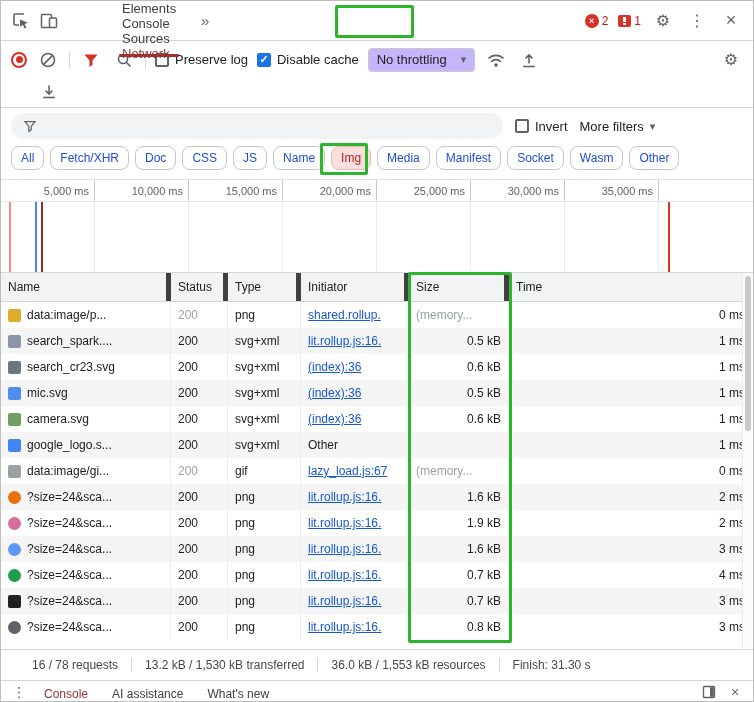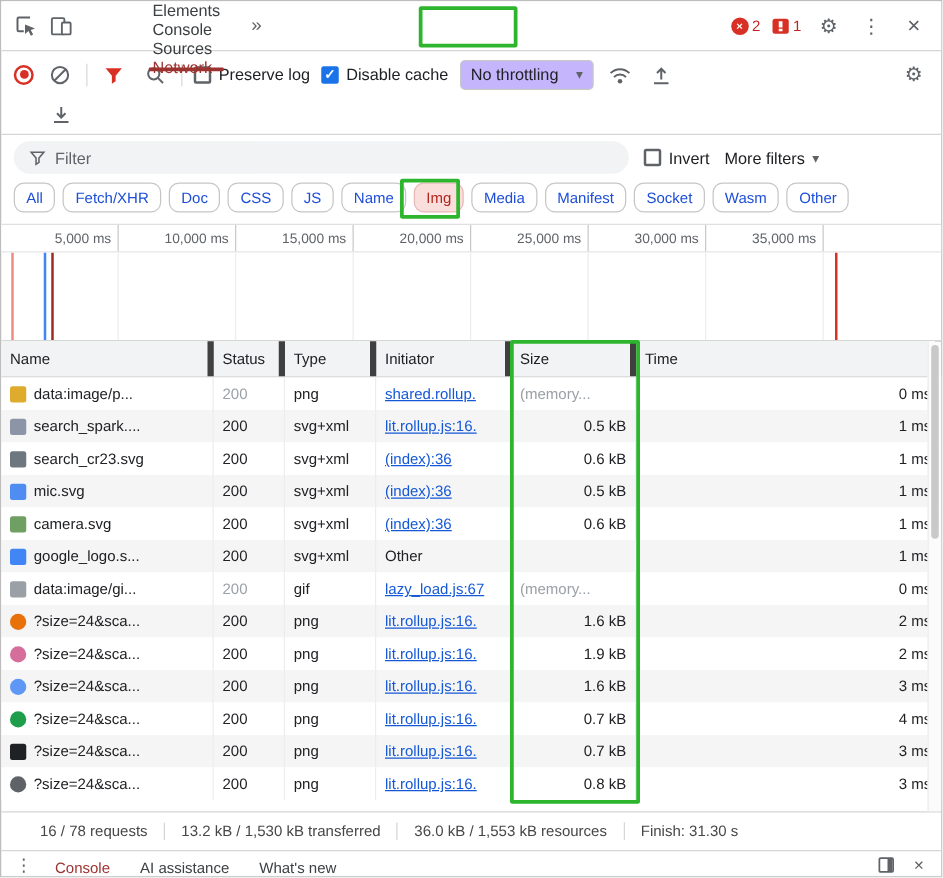--- a/index.html
+++ b/index.html
@@ -220,21 +220,20 @@
     </div>
   </div>
 
   <div class="filterbar">
     <div class="pill">
       <span style="display:flex;">
         <svg width="14" height="14" viewBox="0 0 18 18">
             <path d="M2.5 3.5 h13 l-5 6 v4.5 l-3 2 v-6.5 z" fill="none" stroke="#5f6368" stroke-width="1.6"></path>
           </svg>
       </span>
-      <input type="text" placeholder="Filter" style="">
     </div>
     <span class="cb-wrap" style="font-size:13px;">
       <span class="cb"></span>
       <span>Invert</span>
     </span>
     <span class="morefilters">
       <span>More filters</span>
       <span class="caret" style="color:#5f6368;font-size:11px;">▾</span>
     </span>
   </div>

